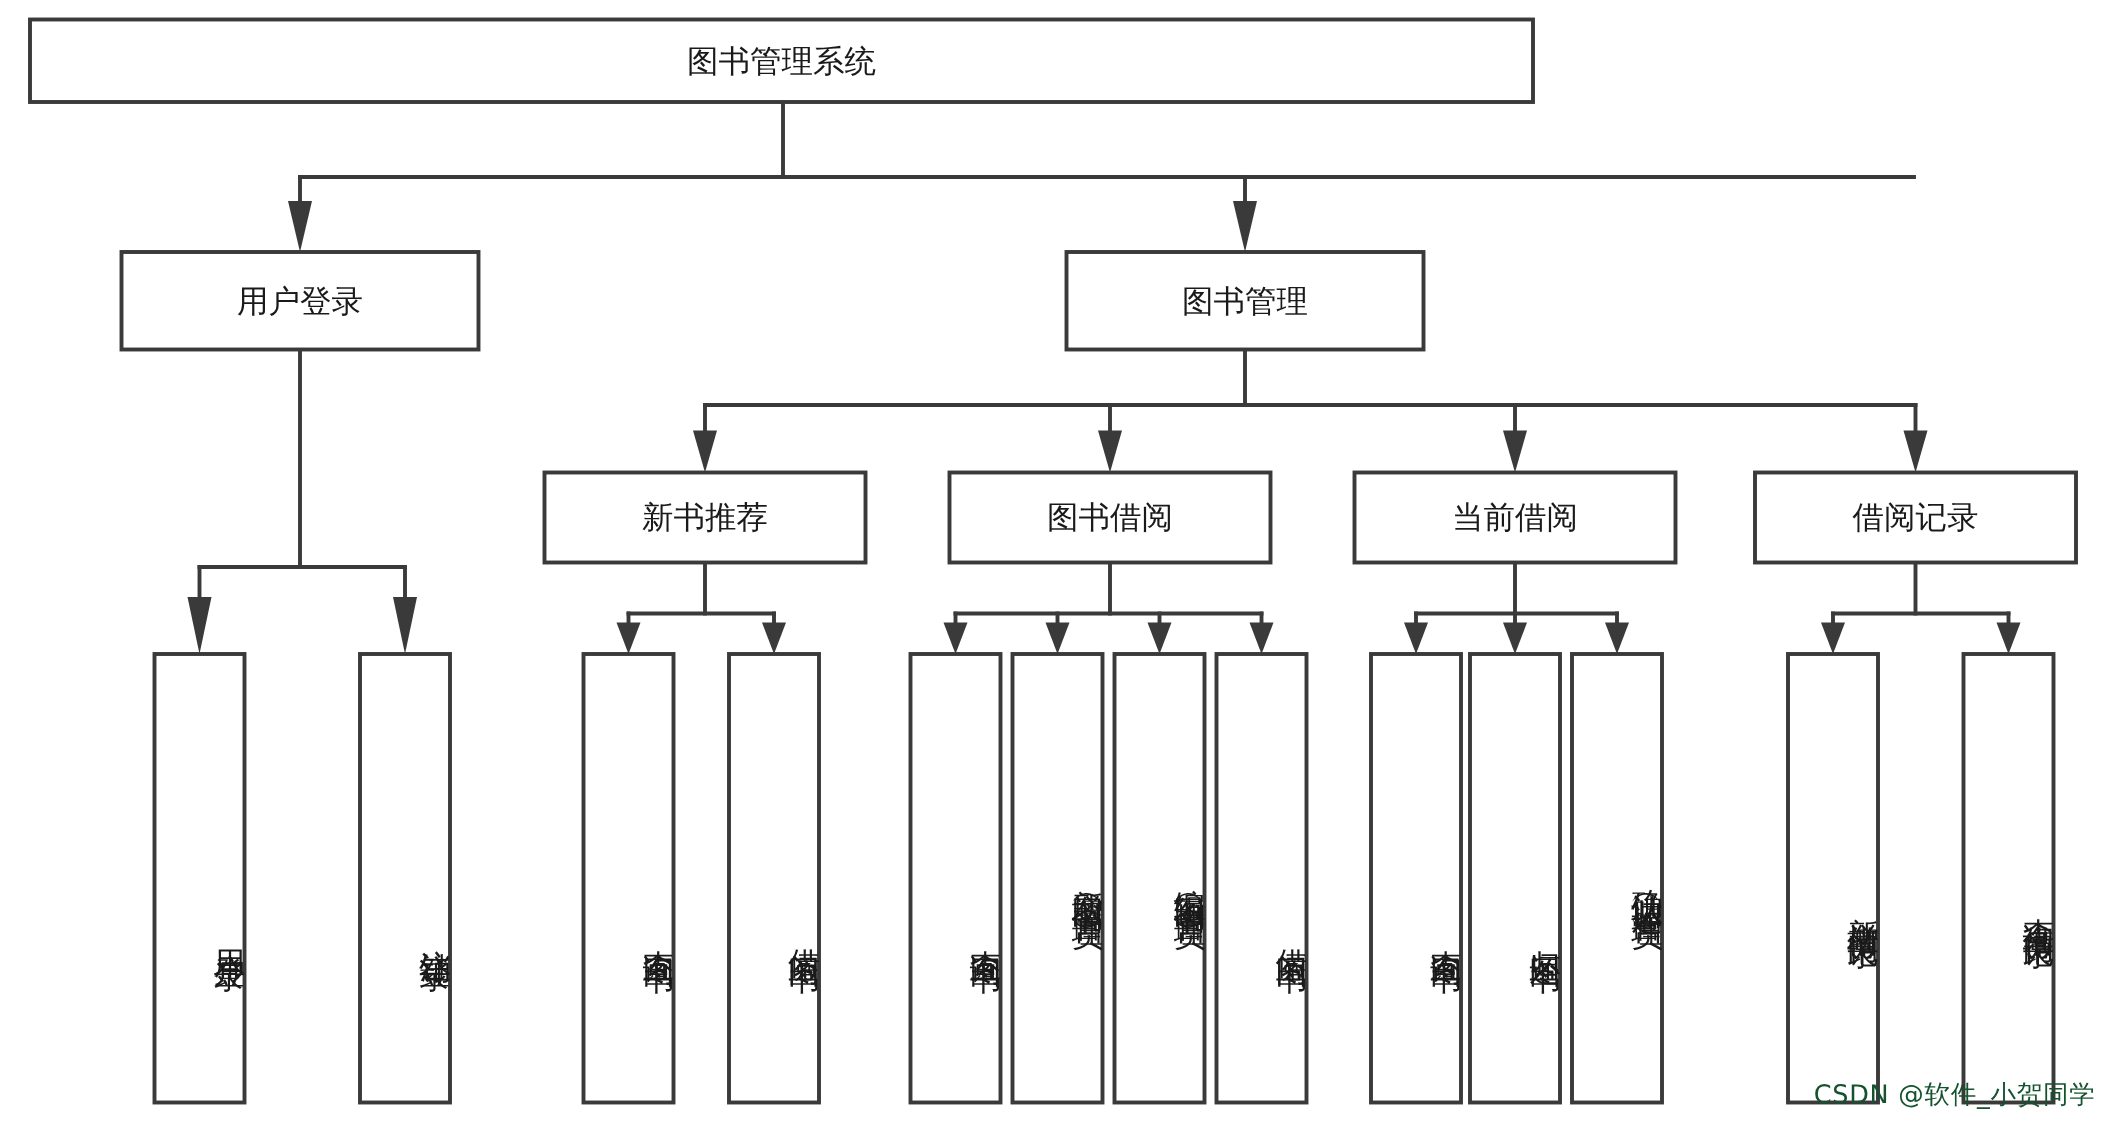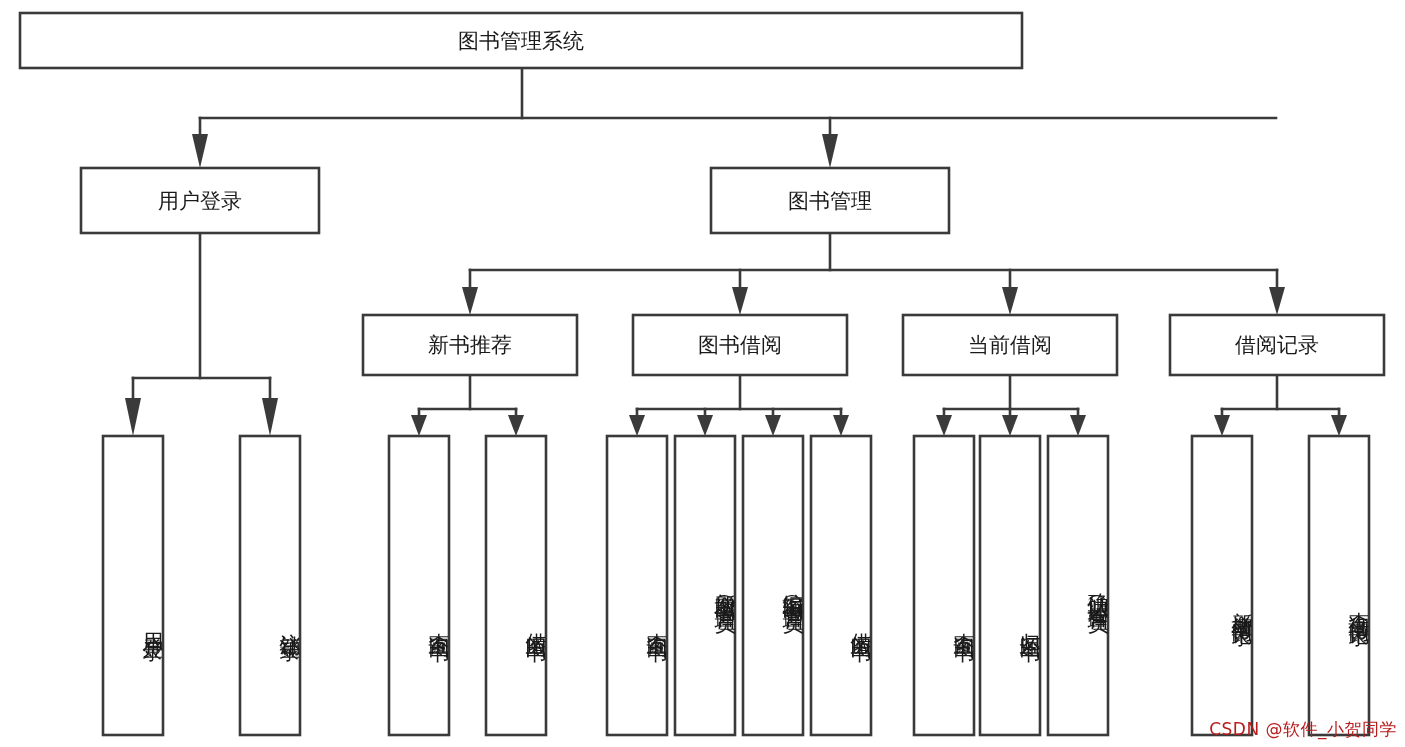--- a/index.html
+++ b/index.html
@@ -65,21 +65,21 @@
     align-items: flex-start;
     justify-content: center;
     pointer-events: none;
   }
   .watermark {
     position: absolute;
     right: 8px;
     bottom: 6px;
     font-family: "DejaVu Sans", "Liberation Sans", sans-serif;
     font-size: 17px;
-    color: #b91c1c;
+    color: #14532d;
     white-space: nowrap;
     letter-spacing: 0.5px;
   }
 </style>
 </head>
 <body>
 
 <div id="diagram-root">
 
   <svg id="tree-svg" viewBox="0 0 1405 747">

